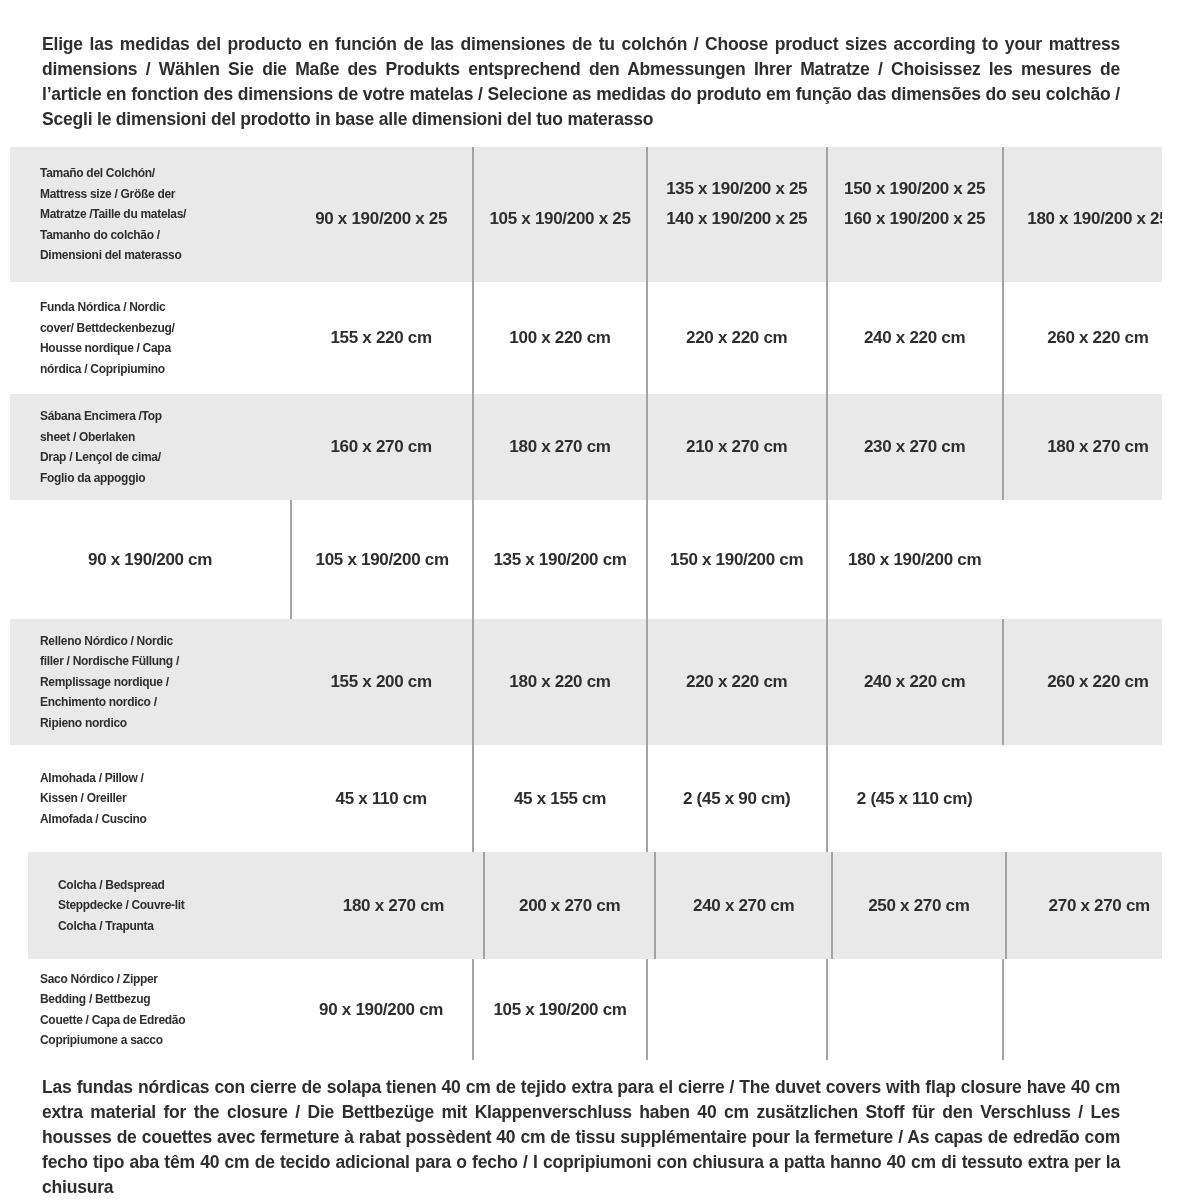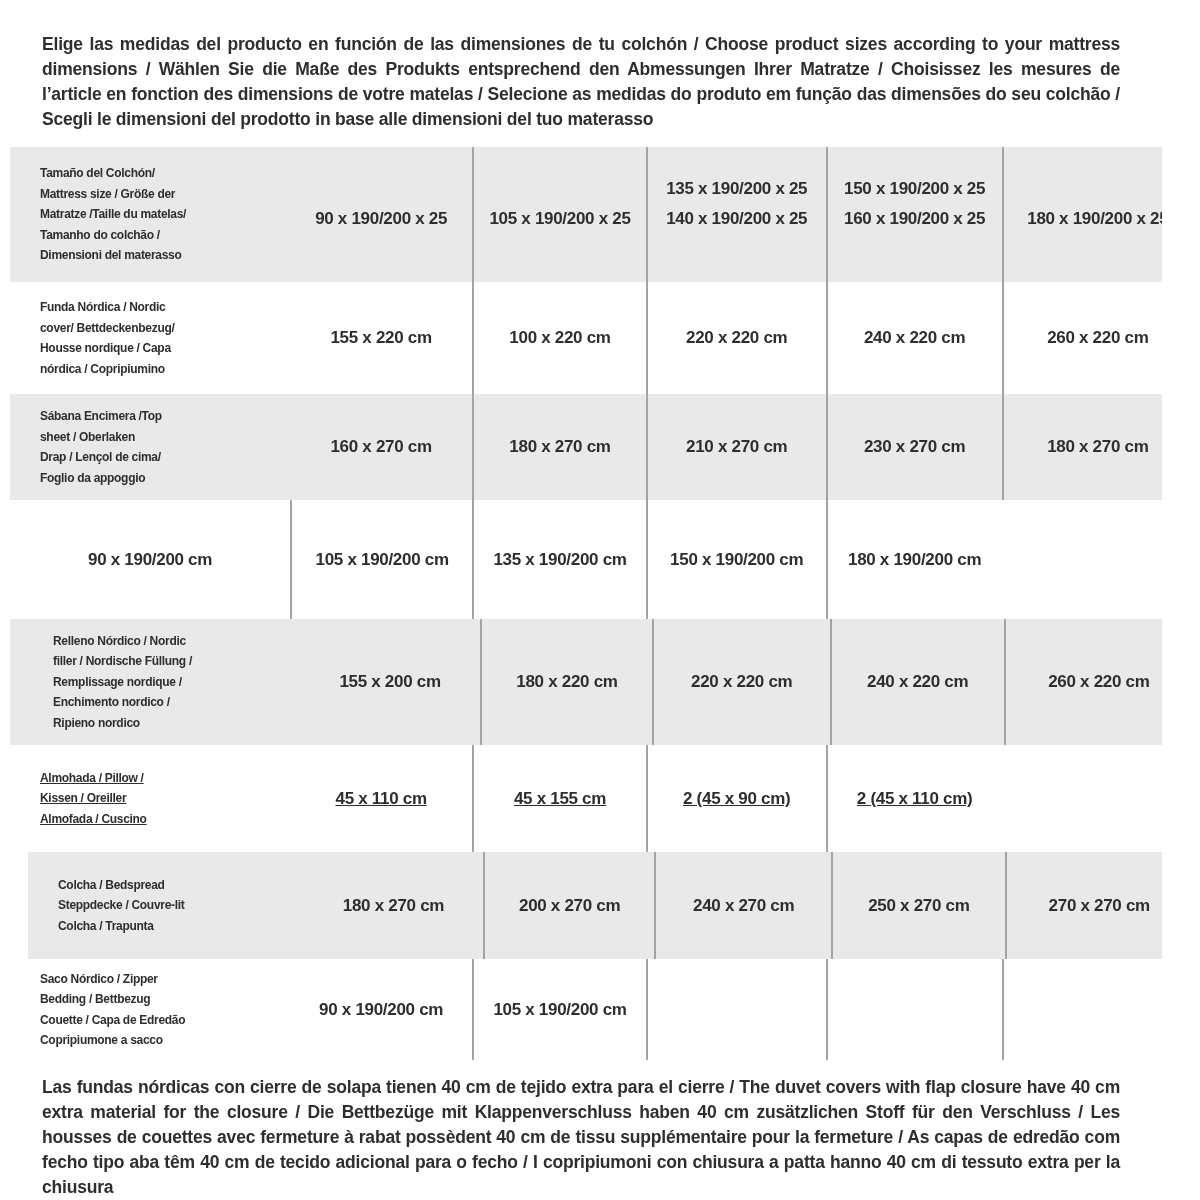--- a/index.html
+++ b/index.html
@@ -34,22 +34,22 @@
   }
   .trow{
     display:grid;
     grid-template-columns:23.7% 15.4% 14.7% 15.2% 14.9% 16.1%;
   }
   .trow:nth-child(odd){background:var(--stripe);}
   .trow:nth-child(1){min-height:135px;}
   .trow:nth-child(2){min-height:112px;}
   .trow:nth-child(3){min-height:106px;}
   .trow:nth-child(4){min-height:119px;}
-  .trow:nth-child(5){min-height:126px;padding-left:13px;}
-  .trow:nth-child(6){min-height:107px;text-decoration:underline;}
+  .trow:nth-child(5){min-height:126px;}
+  .trow:nth-child(6){min-height:107px;}
   .trow:nth-child(7){min-height:107px;margin-left:18px;}
   .trow:nth-child(8){min-height:101px;}
   .cell{
     display:flex;
     flex-direction:column;
     justify-content:center;
     font-weight:bold;
   }
   .cell.label{
     padding:8px 8px 8px 30px;

